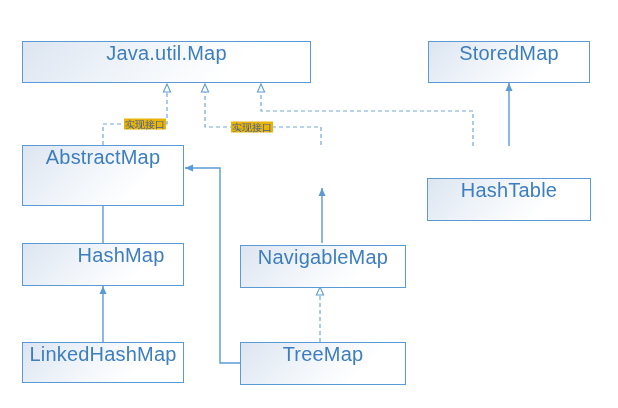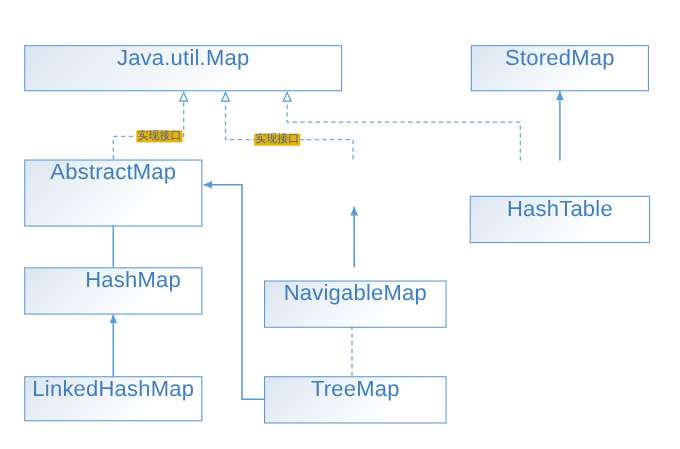--- a/index.html
+++ b/index.html
@@ -79,21 +79,21 @@
     </div>
     <div class="node" style="left: 22px; top: 145px; width: 162px; height: 61px;">
       <span>AbstractMap</span>
     </div>
     <div class="node" style="left: 427px; top: 146px; width: 164px; height: 43px; margin-top: 32px;">
       <span>HashTable</span>
     </div>
     <div class="node" style="left: 22px; top: 243px; width: 162px; height: 43px; padding-left: 36px;">
       <span>HashMap</span>
     </div>
-    <div class="node" style="left: 240px; top: 255px; width: 166px; height: 43px;">
+    <div class="node" style="left: 240px; top: 245px; width: 166px; height: 43px;">
       <span>NavigableMap</span>
     </div>
     <div class="node" style="left: 22px; top: 342px; width: 162px; height: 41px;">
       <span>LinkedHashMap</span>
     </div>
     <div class="node" style="left: 240px; top: 342px; width: 166px; height: 43px;">
       <span>TreeMap</span>
     </div>
     <div class="edge-label" style="left: 145px; top: 124px;">实现接口</div>
     <div class="edge-label" style="left: 252px; top: 127px;">实现接口</div>

